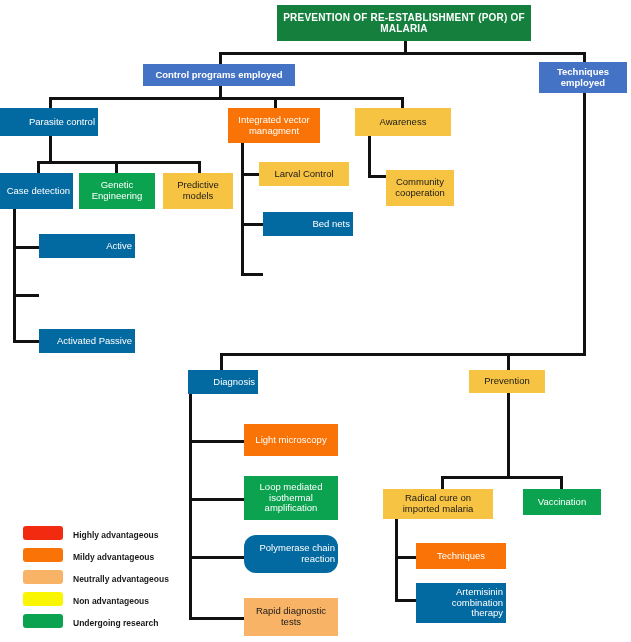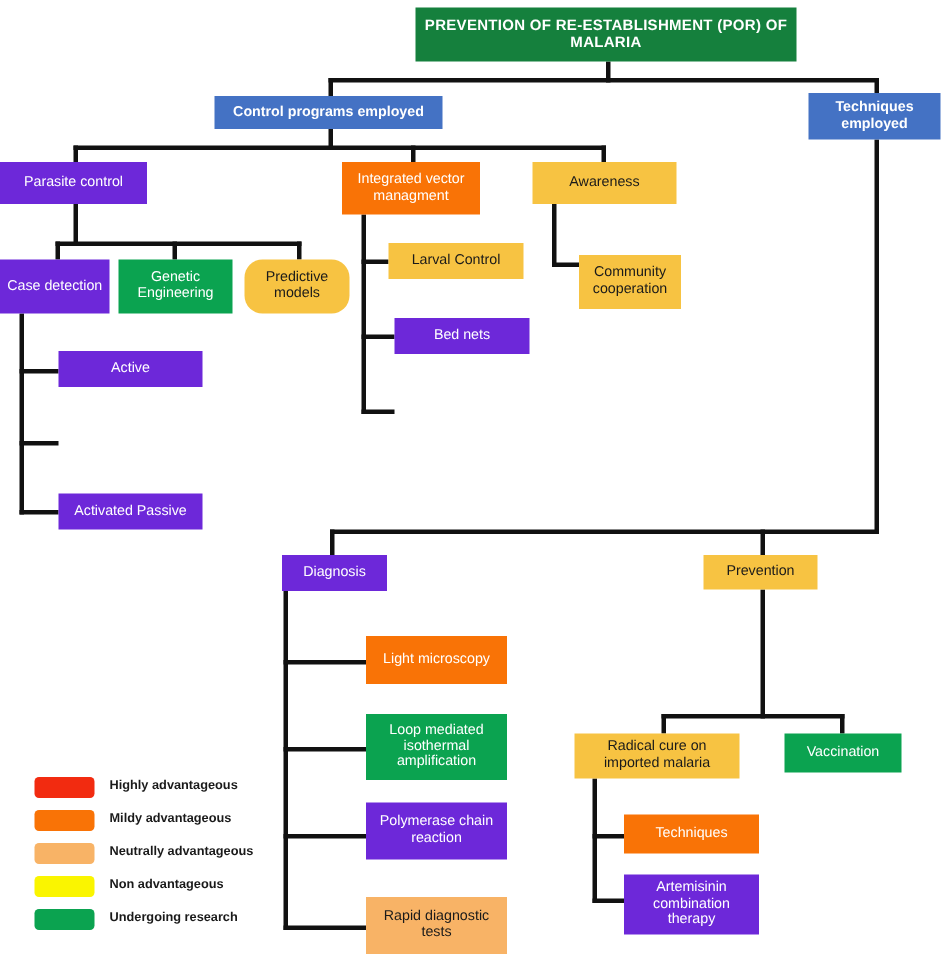--- a/index.html
+++ b/index.html
@@ -37,21 +37,21 @@
     font-weight: bold;
     font-size: 10px;
     letter-spacing: 0.2px;
   }
   .lvl1 {
     background: #4472C4;
     color: #ffffff;
     font-weight: bold;
     font-size: 9.5px;
   }
-  .c-red     { background: #6d28d9; color: #ffffff; font-size: 9.5px; }
+  .c-red     { background: #0369a1; color: #ffffff; font-size: 9.5px; text-align: right; }
   .c-orange  { background: #F97306; color: #ffffff; font-size: 9.5px; }
   .c-amber   { background: #F7C342; color: #1a1a1a; font-size: 9.5px; }
   .c-peach   { background: #F8B366; color: #1a1a1a; font-size: 9.5px; }
   .c-green   { background: #0BA350; color: #ffffff; font-size: 9.5px; }
 
   .line {
     position: absolute;
     background: #111111;
     z-index: 1;
   }
@@ -61,21 +61,21 @@
   
   #legend {
     position: absolute;
     left: 8px;
     top: 518px;
     width: 190px;
     z-index: 4;
   }
   .legend-row {
     display: flex;
-    align-items: flex-start;
+    align-items: flex-end;
     height: 22px;
     padding-left: 15px;
   }
   .legend-swatch {
     width: 40px;
     height: 14px;
     border-radius: 3px;
     flex: none;
     margin-right: 10px;
   }
@@ -172,21 +172,21 @@
   </div>
 
   <div class="node c-red" style="left:0px; top:173px; width:73px; height:36px;">
     <span>Case detection</span>
   </div>
 
   <div class="node c-green" style="left:79px; top:173px; width:76px; height:36px;">
     <span>Genetic Engineering</span>
   </div>
 
-  <div class="node c-amber" style="left:163px; top:173px; width:70px; height:36px;border-radius:12px;">
+  <div class="node c-amber" style="left:163px; top:173px; width:70px; height:36px;">
     <span>Predictive models</span>
   </div>
 
   <div class="node c-red" style="left:39px; top:234px; width:96px; height:24px;">
     <span>Active</span>
   </div>
 
 
   <div class="node c-red" style="left:39px; top:329px; width:96px; height:24px;">
     <span>Activated Passive</span>
@@ -214,21 +214,21 @@
   </div>
 
   <div class="node c-orange" style="left:244px; top:424px; width:94px; height:32px;">
     <span>Light microscopy</span>
   </div>
 
   <div class="node c-green" style="left:244px; top:476px; width:94px; height:44px;">
     <span>Loop mediated isothermal amplification</span>
   </div>
 
-  <div class="node c-red" style="left:244px; top:535px; width:94px; height:38px;">
+  <div class="node c-red" style="left:244px; top:535px; width:94px; height:38px;border-radius:12px;">
     <span>Polymerase chain reaction</span>
   </div>
 
   <div class="node c-peach" style="left:244px; top:598px; width:94px; height:38px;">
     <span>Rapid diagnostic tests</span>
   </div>
 
   <div class="node c-amber" style="left:383px; top:489px; width:110px; height:30px;justify-content:flex-end;">
     <span>Radical cure on imported malaria</span>
   </div>

